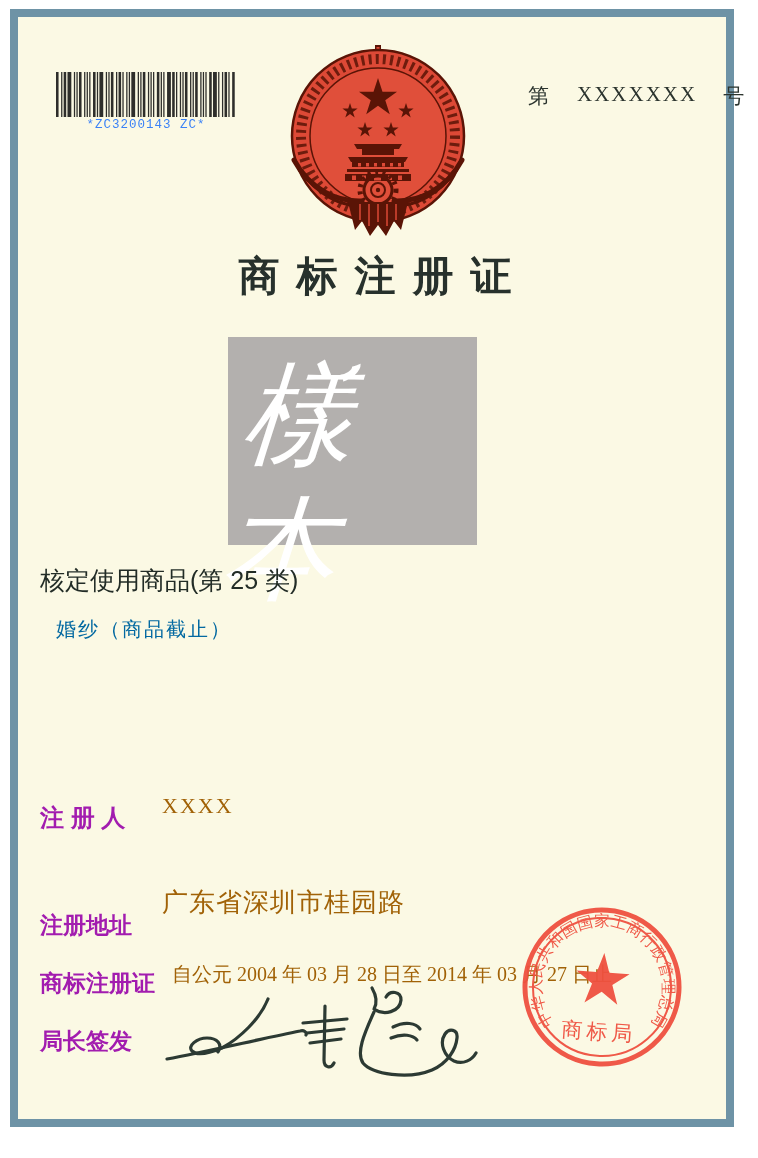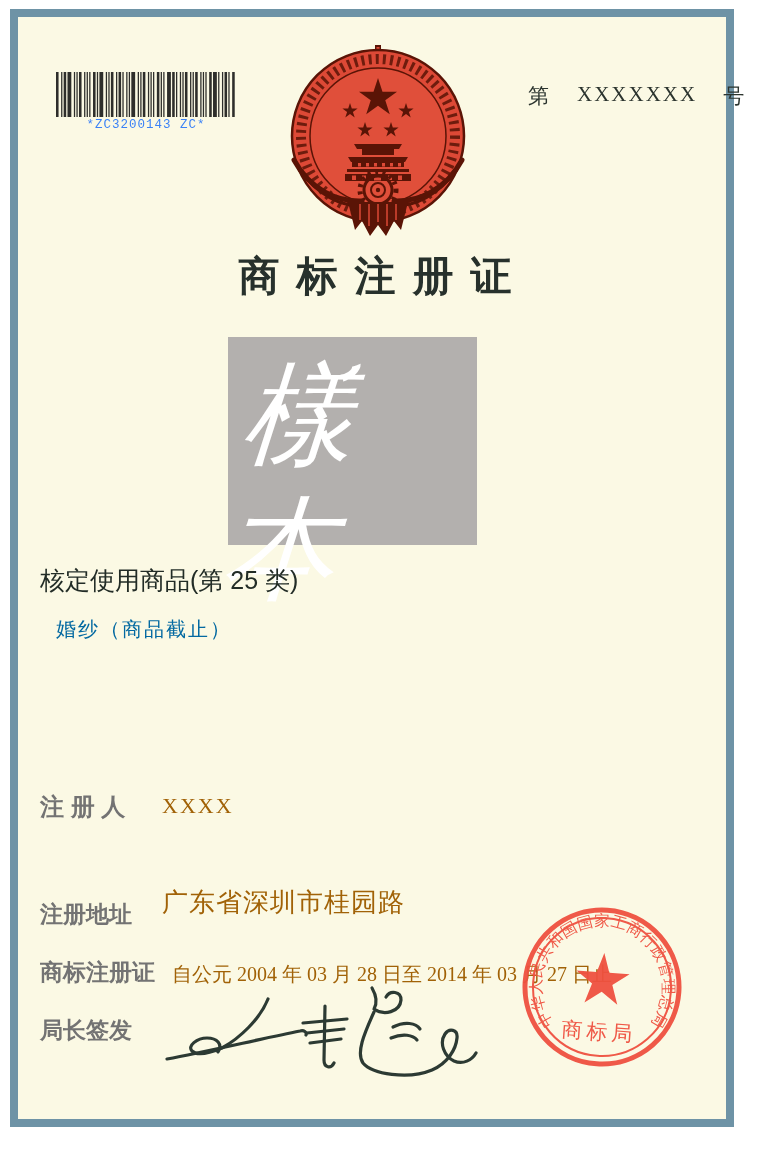--- a/index.html
+++ b/index.html
@@ -21,21 +21,21 @@
   .title{left:18px;top:249px;width:666px;text-align:center;font-size:41px;font-weight:700;
          letter-spacing:17px;text-indent:17px;color:#27312c;padding-left:24px;}
   
   .sample{left:228px;top:337px;width:249px;height:208px;background:#b3b0ae;
           display:flex;justify-content:center;align-items:flex-start;padding-top:12px;box-sizing:border-box;}
   .sample-text{font-size:112px;line-height:1.2;color:#ffffff;letter-spacing:20px;text-indent:10px;
                font-style:italic;transform:skewX(-4deg);}
   
   .goods-heading{left:40px;top:564px;font-size:25px;font-weight:400;color:#222c26;}
   .goods-value{left:56px;top:616px;font-size:20px;letter-spacing:2px;color:#0369a1;}
-  .lbl{font-size:23px;font-weight:700;color:#737373;}
+  .lbl{font-size:23px;font-weight:700;color:#a21caf;margin-top:11px;}
   .val{color:#a16207;}
   .row-registrant-label{left:40px;top:791px;font-size:24px;}
   .row-registrant-value{left:162px;top:793px;font-size:22px;letter-spacing:2px;}
   .row-address-label{left:40px;top:899px;font-family:Liberation Mono, monospace;}
   .row-address-value{left:162px;top:885px;font-size:26px;letter-spacing:1px;}
   .row-validity-label{left:40px;top:957px;}
   .row-validity-value{left:172px;top:961px;font-size:20px;}
   .row-signer-label{left:40px;top:1015px;}
   .signature{left:160px;top:976px;}
   .seal{left:518px;top:903px;opacity:.95;}

